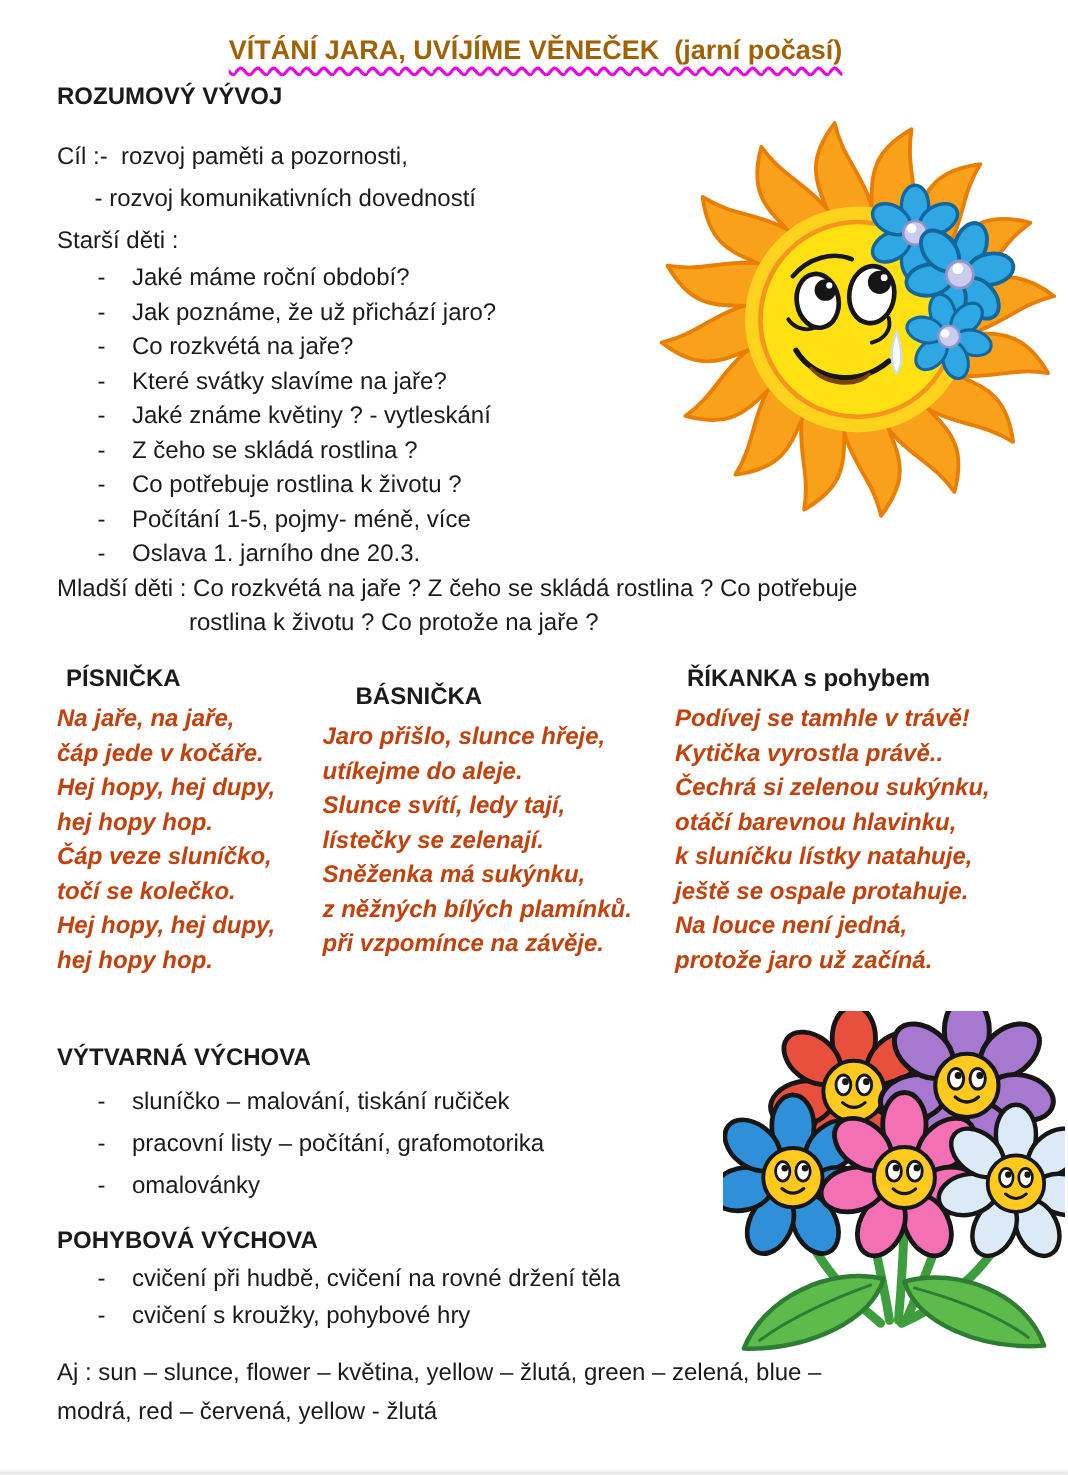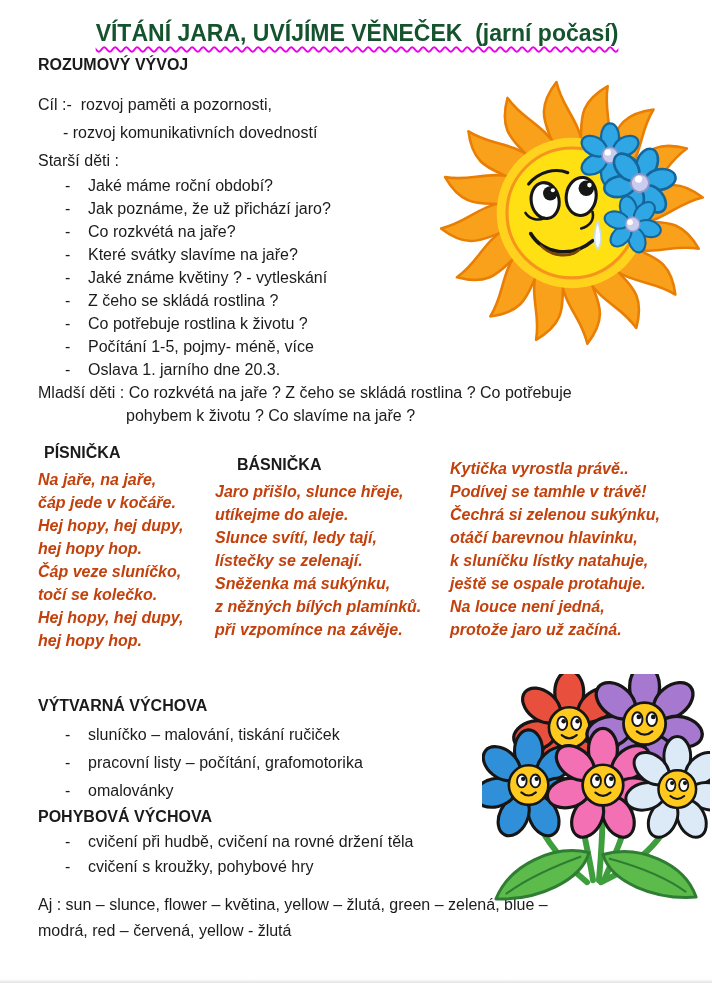--- a/index.html
+++ b/index.html
@@ -5,31 +5,31 @@
   html,body { margin:0; padding:0; background:#ffffff; }
   body {
     width:712px; height:983px; position:relative; overflow:hidden;
     font-family:"Liberation Sans", sans-serif;
     font-size:16px; color:#1b1b1b;
   }
   .page { position:relative; padding:14px 36px 0 38px; width:638px; }
 
   .title {
     margin:0; padding-top:4px;
-    font-size:23px; font-weight:700; line-height:30px;
-    color:#14532d; text-align:center; white-space:pre;
+    font-size:18px; font-weight:700; line-height:30px;
+    color:#a16207; text-align:center; white-space:pre;
     text-decoration:underline; text-decoration-style:wavy;
     text-decoration-color:#eb00eb; text-decoration-thickness:1.5px;
     text-underline-offset:5px;
   }
 
   .sec { margin:0; font-size:16px; font-weight:700; line-height:22px; }
   .sec-rozumovy { margin-top:6px; }
   .sec-vytvarna { margin-top:42px; line-height:24px; }
-  .sec-pohybova { line-height:24px; }
+  .sec-pohybova { margin-top:11px; line-height:24px; }
 
   .line { line-height:22px; }
   .goal-line1 { margin-top:18px; }
   .goal-line2 { margin-top:6px; padding-left:25px; }
   .starsi { margin-top:6px; }
   .goal-label, .aj-label { font-weight:400; }
 
   ul.dlist { list-style:none; margin:2px 0 0 0; padding:0 0 0 27px; }
   ul.dlist li { display:flex; line-height:23px; }
   ul.dlist .dash { width:23px; flex:none; }
@@ -113,21 +113,21 @@
         <span class="dash">-</span>
         <span>Počítání 1-5, pojmy- méně, více</span>
       </li>
     <li>
         <span class="dash">-</span>
         <span>Oslava 1. jarního dne 20.3.</span>
       </li>
   </ul>
 
   <div class="mladsi1">Mladší děti : Co rozkvétá na jaře ? Z čeho se skládá rostlina ? Co potřebuje</div>
-  <div class="mladsi2">pohybem k životu ? Co slavíme na jaře ?</div>
+  <div class="mladsi2">rostlina k životu ? Co protože na jaře ?</div>
 
   <div class="cols">
     <div class="col-1">
       <div class="col-head">PÍSNIČKA</div>
       <div class="poem">
         <div class="poem-line">Na jaře, na jaře,</div>
         <div class="poem-line">čáp jede v kočáře.</div>
         <div class="poem-line">Hej hopy, hej dupy,</div>
         <div class="poem-line">hej hopy hop.</div>
         <div class="poem-line">Čáp veze sluníčko,</div>
@@ -142,23 +142,24 @@
         <div class="poem-line">Jaro přišlo, slunce hřeje,</div>
         <div class="poem-line">utíkejme do aleje.</div>
         <div class="poem-line">Slunce svítí, ledy tají,</div>
         <div class="poem-line">lístečky se zelenají.</div>
         <div class="poem-line">Sněženka má sukýnku,</div>
         <div class="poem-line">z něžných bílých plamínků.</div>
         <div class="poem-line">při vzpomínce na závěje.</div>
       </div>
     </div>
     <div class="col-3">
+      <div class="col-head">ŘÍKANKA s pohybem</div>
       <div class="poem">
+        <div class="poem-line">Podívej se tamhle v trávě!</div>
         <div class="poem-line">Kytička vyrostla právě..</div>
-        <div class="poem-line">Podívej se tamhle v trávě!</div>
         <div class="poem-line">Čechrá si zelenou sukýnku,</div>
         <div class="poem-line">otáčí barevnou hlavinku,</div>
         <div class="poem-line">k sluníčku lístky natahuje,</div>
         <div class="poem-line">ještě se ospale protahuje.</div>
         <div class="poem-line">Na louce není jedná,</div>
         <div class="poem-line">protože jaro už začíná.</div>
       </div>
     </div>
   </div>
 

